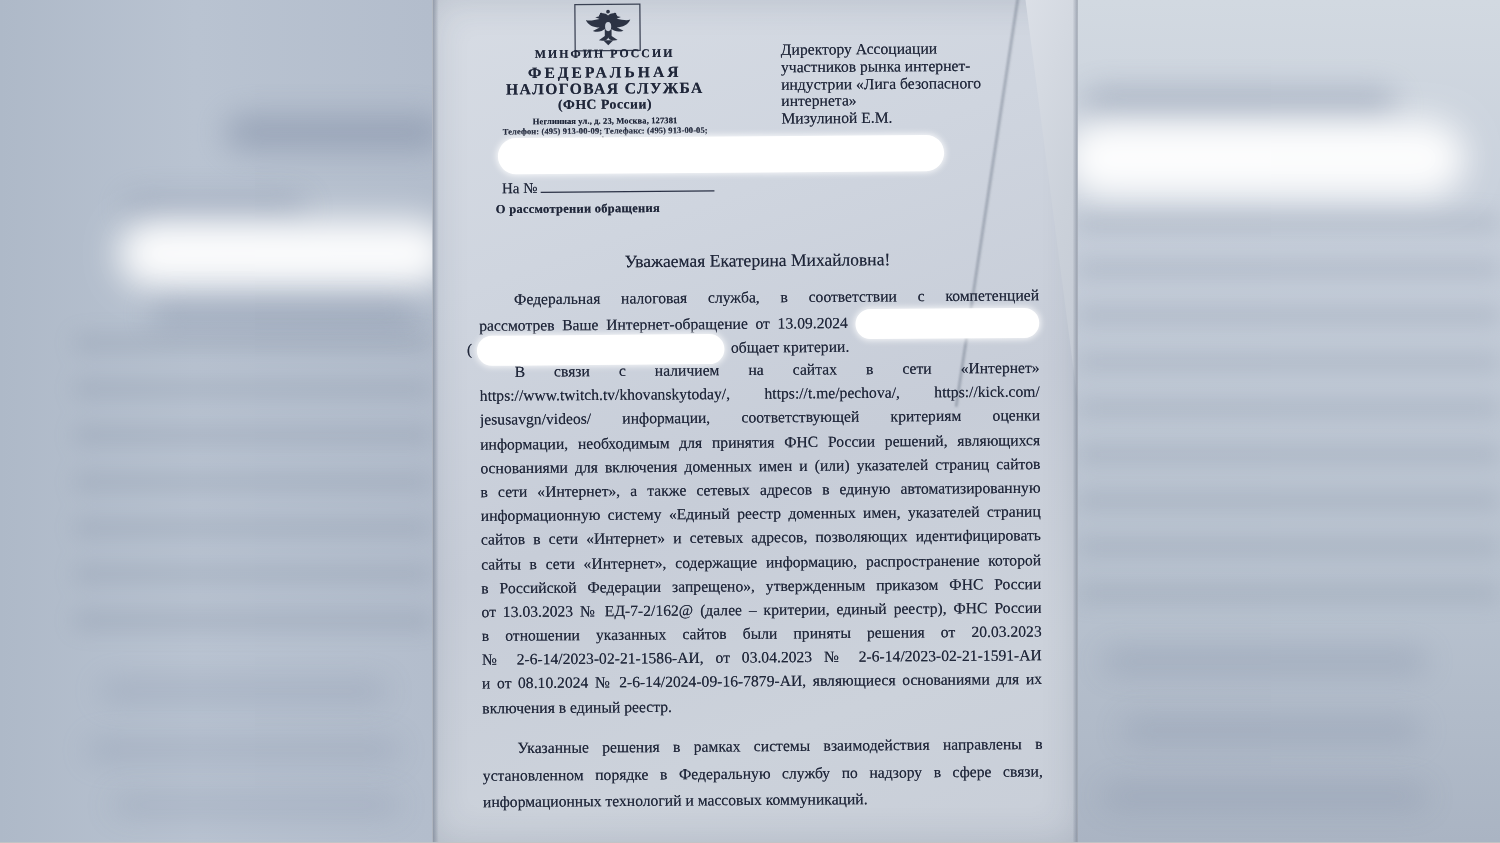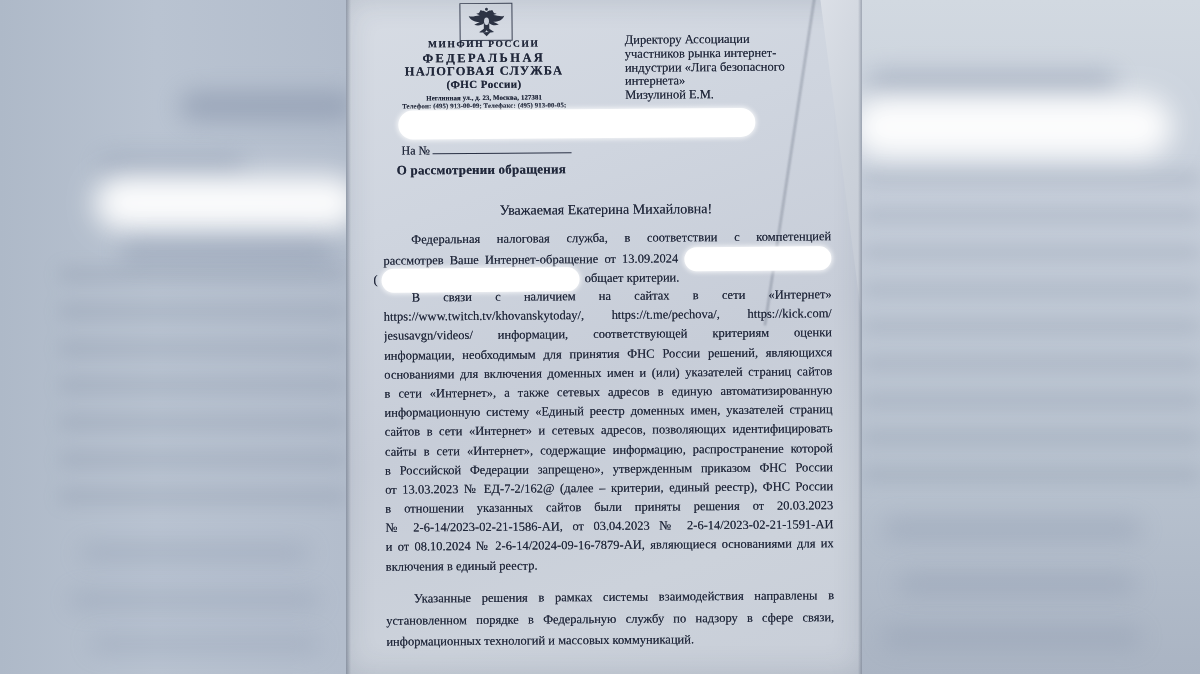--- a/index.html
+++ b/index.html
@@ -49,21 +49,21 @@
 
   .addressee{position:absolute;left:281px;top:34px;width:190px;
     font-size:12.5px;line-height:13.8px;}
 
   
   .pill{background:#fff;border-radius:15px;box-shadow:0 0 5px 1px rgba(255,255,255,.85);}
   .pill1{position:absolute;left:54px;top:109px;width:357px;height:29px;}
   .na-row{position:absolute;left:57px;top:141px;font-size:12px;}
   .na-line{display:inline-block;width:139px;margin-left:3px;height:11px;
     border-bottom:1px solid #2a3145;}
-  .subject{position:absolute;left:52px;top:161px;font-size:13px;font-weight:bold;letter-spacing:.2px;}
+  .subject{position:absolute;left:52px;top:161px;font-size:10px;font-weight:bold;letter-spacing:.2px;}
 
   .greeting{position:absolute;left:38px;top:202px;width:446px;text-align:center;font-size:14px;}
 
   
   .body{position:absolute;left:38px;width:448px;font-size:12.5px;}
   .b1{top:231px;}
   .b2{top:289px;}
   .b3{top:590px;}
   .line{height:19.2px;overflow:hidden;text-align:justify;text-align-last:justify;}
   .b3 .line{height:21.5px;}

